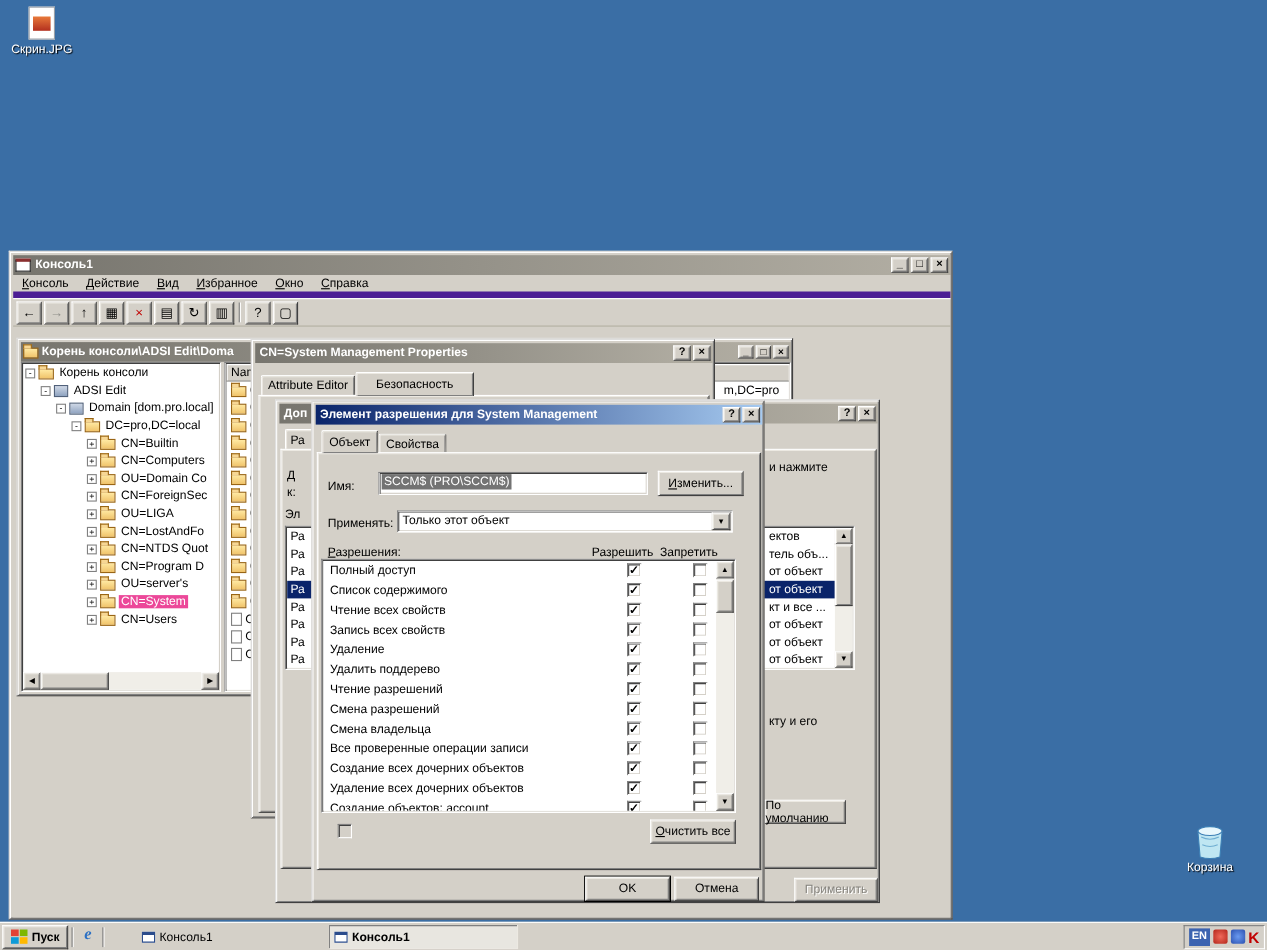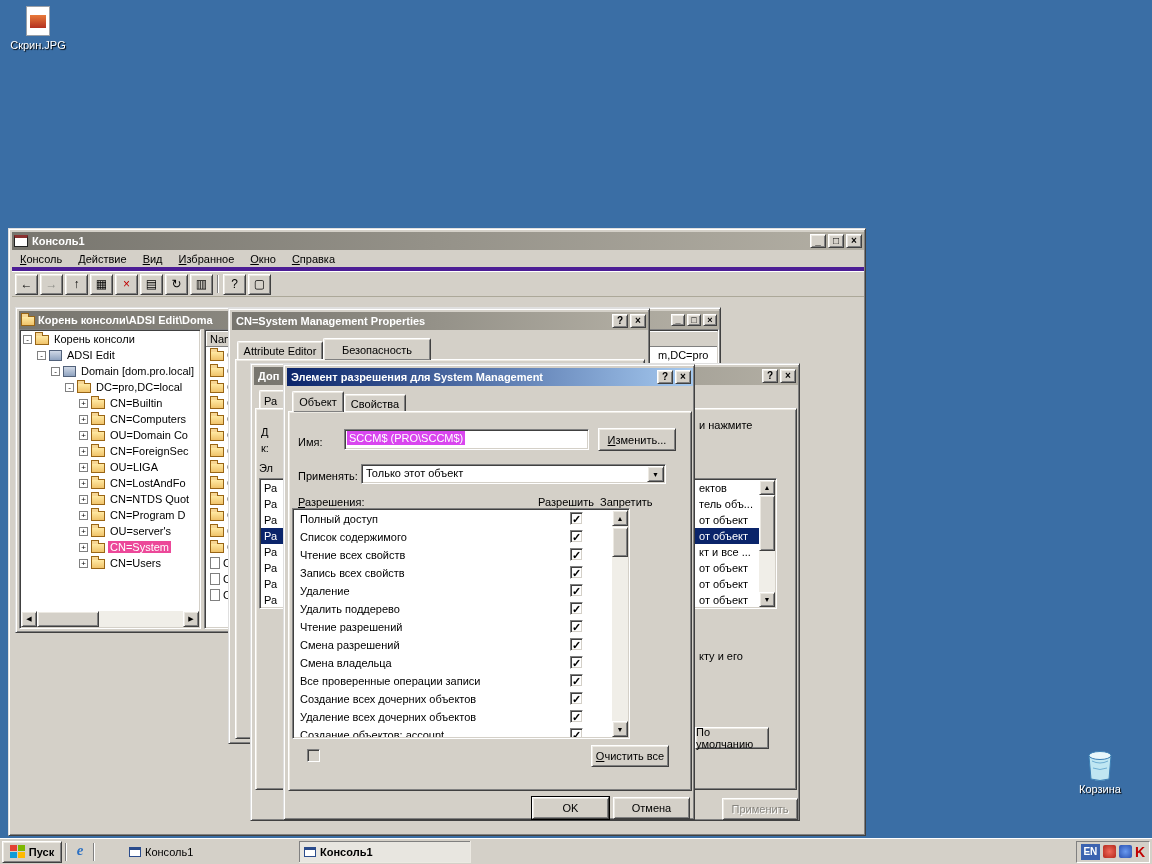--- a/index.html
+++ b/index.html
@@ -40,21 +40,21 @@
 .cb{position:absolute;top:2px;width:13px;height:13px;background:#FFF;border:1px solid;border-color:#808080 #FFF #FFF #808080;box-shadow:inset 1px 1px 0 #404040,inset -1px -1px 0 #D4D0C8;font-size:11px;line-height:12px;text-align:center;font-weight:bold;}
 .cb.disabled{position:static;background:#D4D0C8;flex:0 0 auto;}
 .perm-row{position:relative;height:18px;line-height:18px;white-space:nowrap;}
 .perm-name{padding-left:6px;}
 .adv-row{position:relative;height:16px;line-height:16px;display:flex;white-space:nowrap;}
 .adv-left{width:20px;overflow:hidden;padding-left:3px;flex:0 0 auto;}
 .adv-frag{position:absolute;left:438px;top:0;}
 .advsel{background:#0A246A;color:#FFF;}
 .sb-btn{display:flex;align-items:center;justify-content:center;font-size:7px;color:#000;}
 .sb-track{background:#F0EEE8;}
-.seltext{background:#d946ef;color:#FFF;padding:1px 2px;white-space:nowrap;}
+.seltext{background:#737373;color:#FFF;padding:1px 2px;white-space:nowrap;}
 u{text-decoration:underline;}
 .task-btn{height:22px;width:172px;flex:0 0 auto;display:flex;align-items:center;padding:0 5px;margin-right:3px;}
 .task-btn.active{border-color:#404040 #FFF #FFF #404040;box-shadow:inset -1px -1px 0 #ECE9E2,inset 1px 1px 0 #808080;background:#E8E6E0;font-weight:bold;}
 .task-icon{width:12px;height:10px;background:#FFF;border:1px solid #2B4C8C;border-top:3px solid #2B4C8C;margin-right:4px;flex:0 0 auto;}
 .task-label{white-space:nowrap;overflow:hidden;}
 .app-icon16{width:14px;height:12px;background:#FFF;border:1px solid #222;border-top:3px solid #8A3030;flex:0 0 auto;}
 .desk-label{color:#FFF;text-shadow:1px 1px 1px #000;text-align:center;}
 .filesheet{width:24px;height:30px;background:#FFF;border:1px solid #9AA0A8;position:relative;margin:0 auto;}
 .filesheet:after{content:"";position:absolute;left:3px;top:8px;width:16px;height:13px;background:linear-gradient(#E8793A,#B3301F);}
 .winflag{width:15px;height:13px;margin-right:4px;position:relative;display:inline-block;flex:0 0 auto;}
@@ -83,21 +83,21 @@
 
 <div class="abs window" style="left:8px;top:228px;width:858px;height:608px;z-index:1;">
   <div class="abs titlebar tb-inactive" style="left:3px;top:3px;width:852px;height:18px;">
     <span class="app-icon16"></span>
     <span style="margin-left:4px;">Консоль1</span>
     <span style="flex:1;"></span>
     <span class="tb-btn btn">_</span>
     <span class="tb-btn btn">□</span>
     <span class="tb-btn btn">×</span>
   </div>
-  <div class="abs" id="menu-bar" style="left:3px;top:21px;width:852px;height:21px;display:flex;align-items:center;background:#D4D0C8;border-bottom:4px solid #4c1d95;">
+  <div class="abs" id="menu-bar" style="left:3px;top:21px;width:852px;height:21px;display:flex;align-items:center;background:#D4D0C8;border-bottom:6px solid #4c1d95;">
       <div class="menu-item"><u>К</u>онсоль</div>
       <div class="menu-item"><u>Д</u>ействие</div>
       <div class="menu-item"><u>В</u>ид</div>
       <div class="menu-item"><u>И</u>збранное</div>
       <div class="menu-item"><u>О</u>кно</div>
       <div class="menu-item"><u>С</u>правка</div>
     </div>
   <div class="abs" id="toolbar" style="left:3px;top:42px;width:852px;height:26px;display:flex;align-items:center;background:#D4D0C8;border-top:1px solid #FFF;border-bottom:1px solid #ACA899;padding-left:2px;">
       <div class="tool-btn">←</div>
       <div class="tool-btn dis">→</div>
@@ -383,21 +383,21 @@
   <span class="abs" style="left:14px;top:105px;">Применять:</span>
   <div class="abs sunken" style="left:77px;top:99px;width:305px;height:20px;">
     <span style="position:absolute;left:4px;top:2px;">Только этот объект</span>
     <div class="sb-btn abs" style="right:1px;top:1px;width:17px;height:16px;">▼</div>
   </div>
 
   <span class="abs" style="left:14px;top:131px;"><u>Р</u>азрешения:</span>
   <span class="abs" style="left:254px;top:131px;">Разрешить</span>
   <span class="abs" style="left:316px;top:131px;">Запретить</span>
 
-  <div class="abs sunken" style="left:8px;top:143px;width:338px;height:231px;">
+  <div class="abs sunken" style="left:8px;top:143px;width:377px;height:231px;">
     <div class="abs" id="perm-rows" style="left:1px;top:1px;right:17px;bottom:1px;overflow:hidden;background:#FFF;">
         <div class="perm-row">
           <div class="perm-name">Полный доступ</div>
           <div class="cb" style="left: 276px;">✓</div>
           <div class="cb" style="left: 336px;"></div>
         </div>
         <div class="perm-row">
           <div class="perm-name">Список содержимого</div>
           <div class="cb" style="left: 276px;">✓</div>
           <div class="cb" style="left: 336px;"></div>

